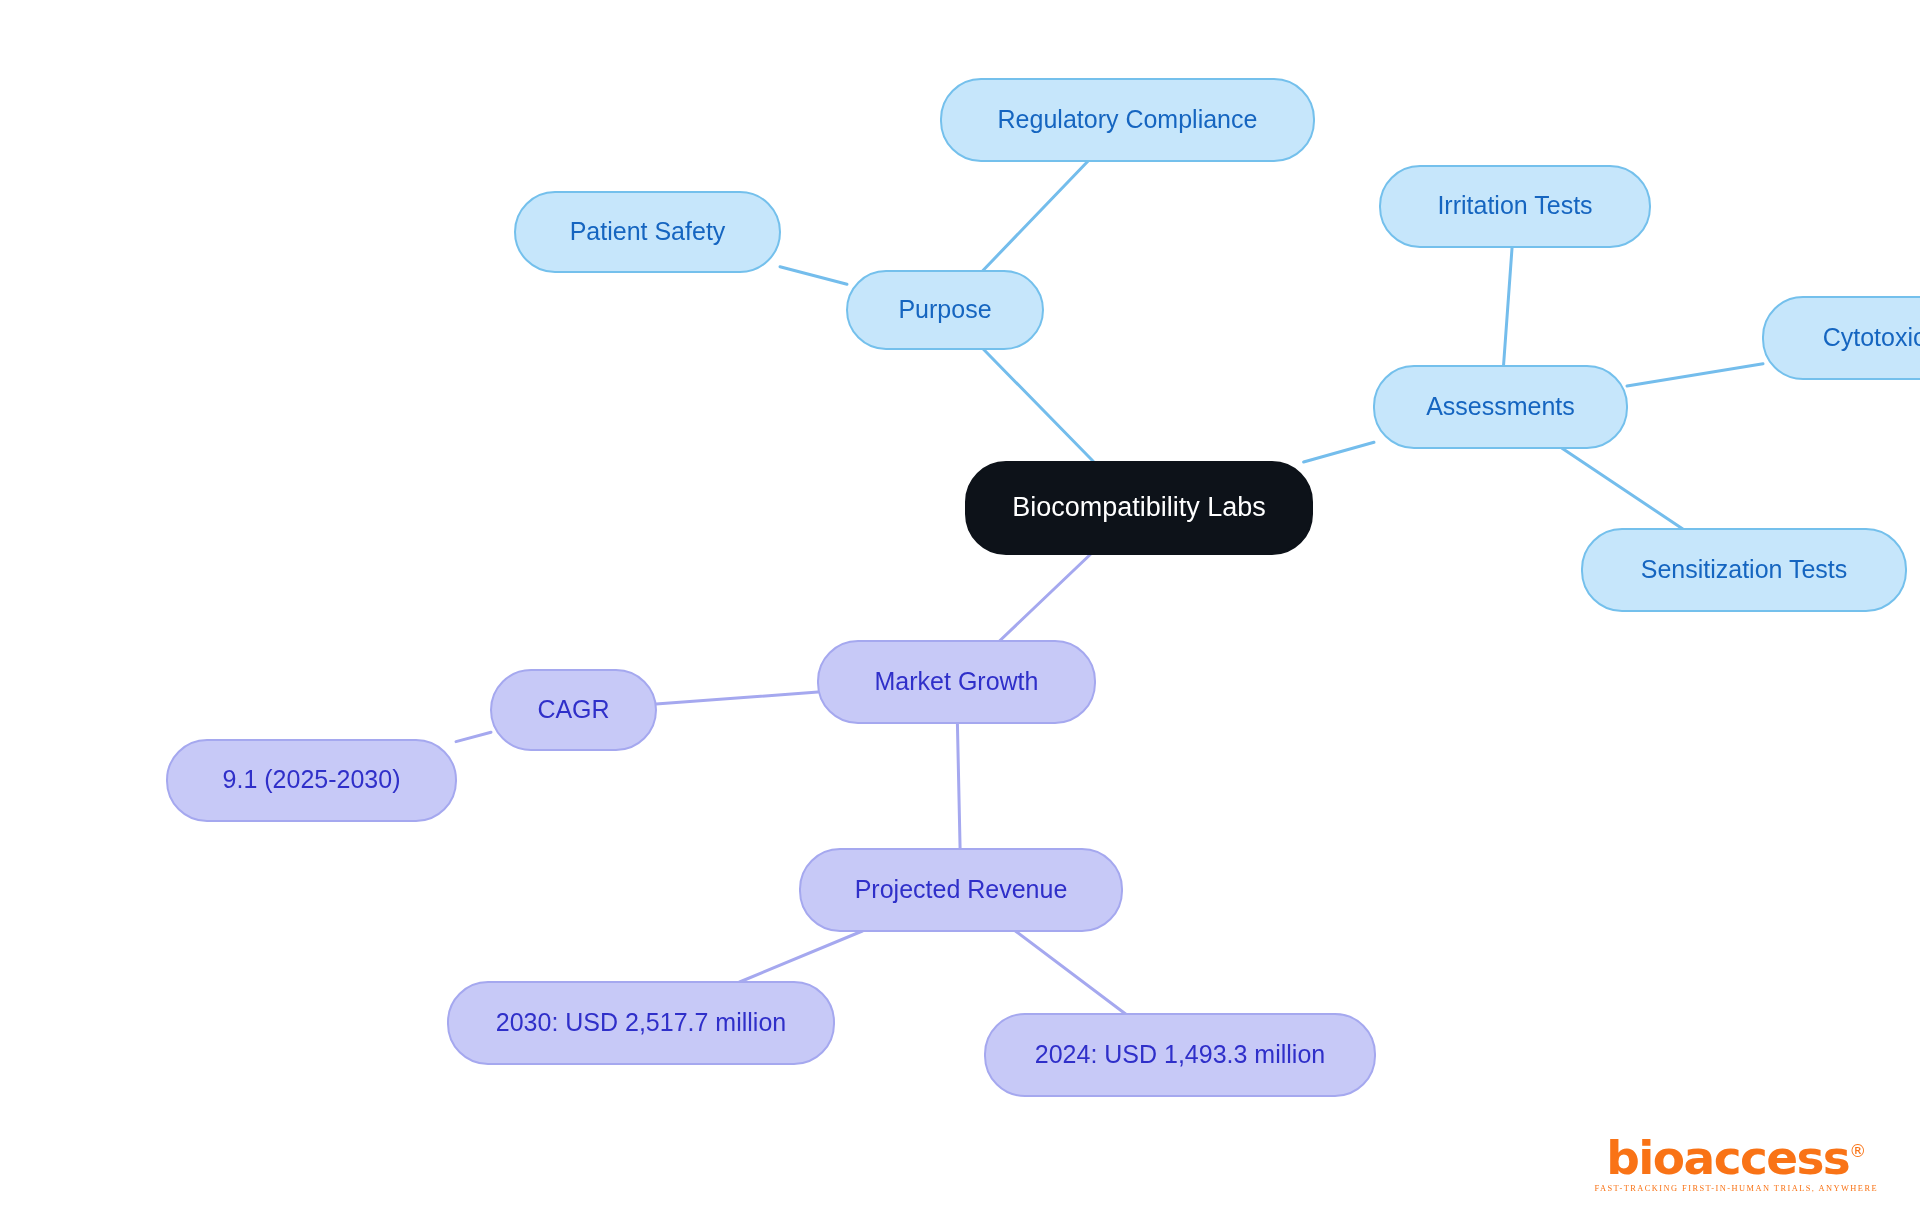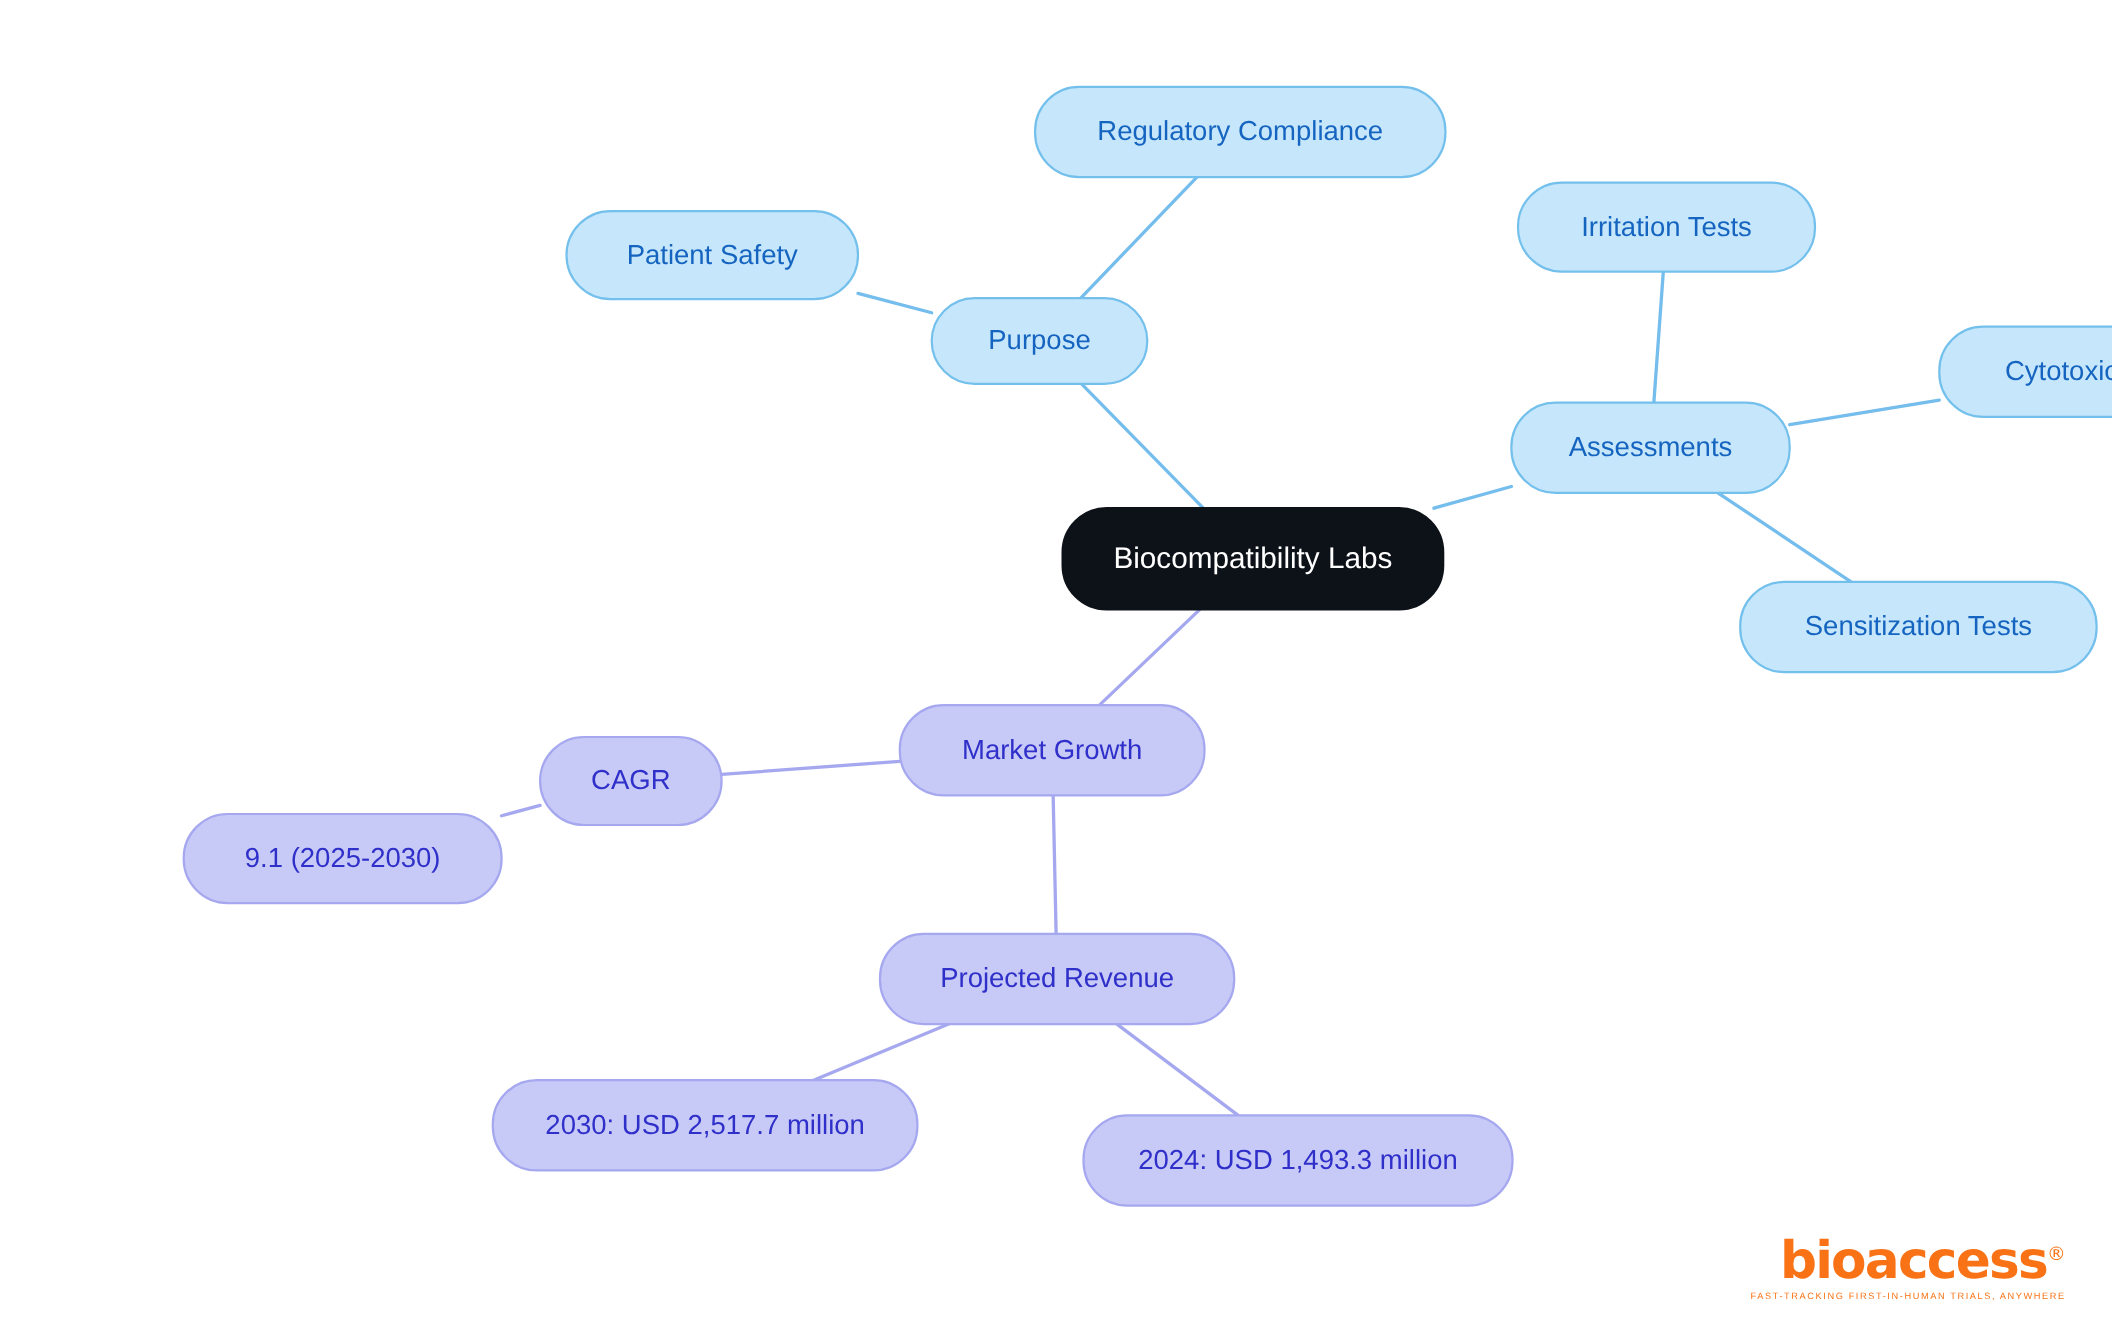--- a/index.html
+++ b/index.html
@@ -31,42 +31,42 @@
     font-family: "Liberation Sans", sans-serif;
     font-weight: 400;
   }
   .edge {
     fill: none;
     stroke-linecap: round;
   }
   .logo-wrap {
     position: absolute;
     right: 42px;
-    bottom: 32px;
-    text-align: right;
+    bottom: 22px;
+    text-align: center;
     user-select: none;
   }
   .logo-word {
     font-family: "DejaVu Sans", sans-serif;
     font-weight: 700;
     font-size: 47px;
     letter-spacing: -1.6px;
     color: #F97316;
     line-height: 1;
     position: relative;
     display: inline-block;
   }
   .logo-reg {
     font-size: 17px;
     vertical-align: super;
     font-weight: 400;
     letter-spacing: 0;
   }
   .logo-tag {
-    font-family: Liberation Sans, sans-serif;
+    font-family: Liberation Serif, serif;
     font-size: 8.4px;
     letter-spacing: 1.45px;
     color: #F97316;
     margin-top: 3px;
     white-space: nowrap;
   }
 </style>
 </head>
 <body>
 

